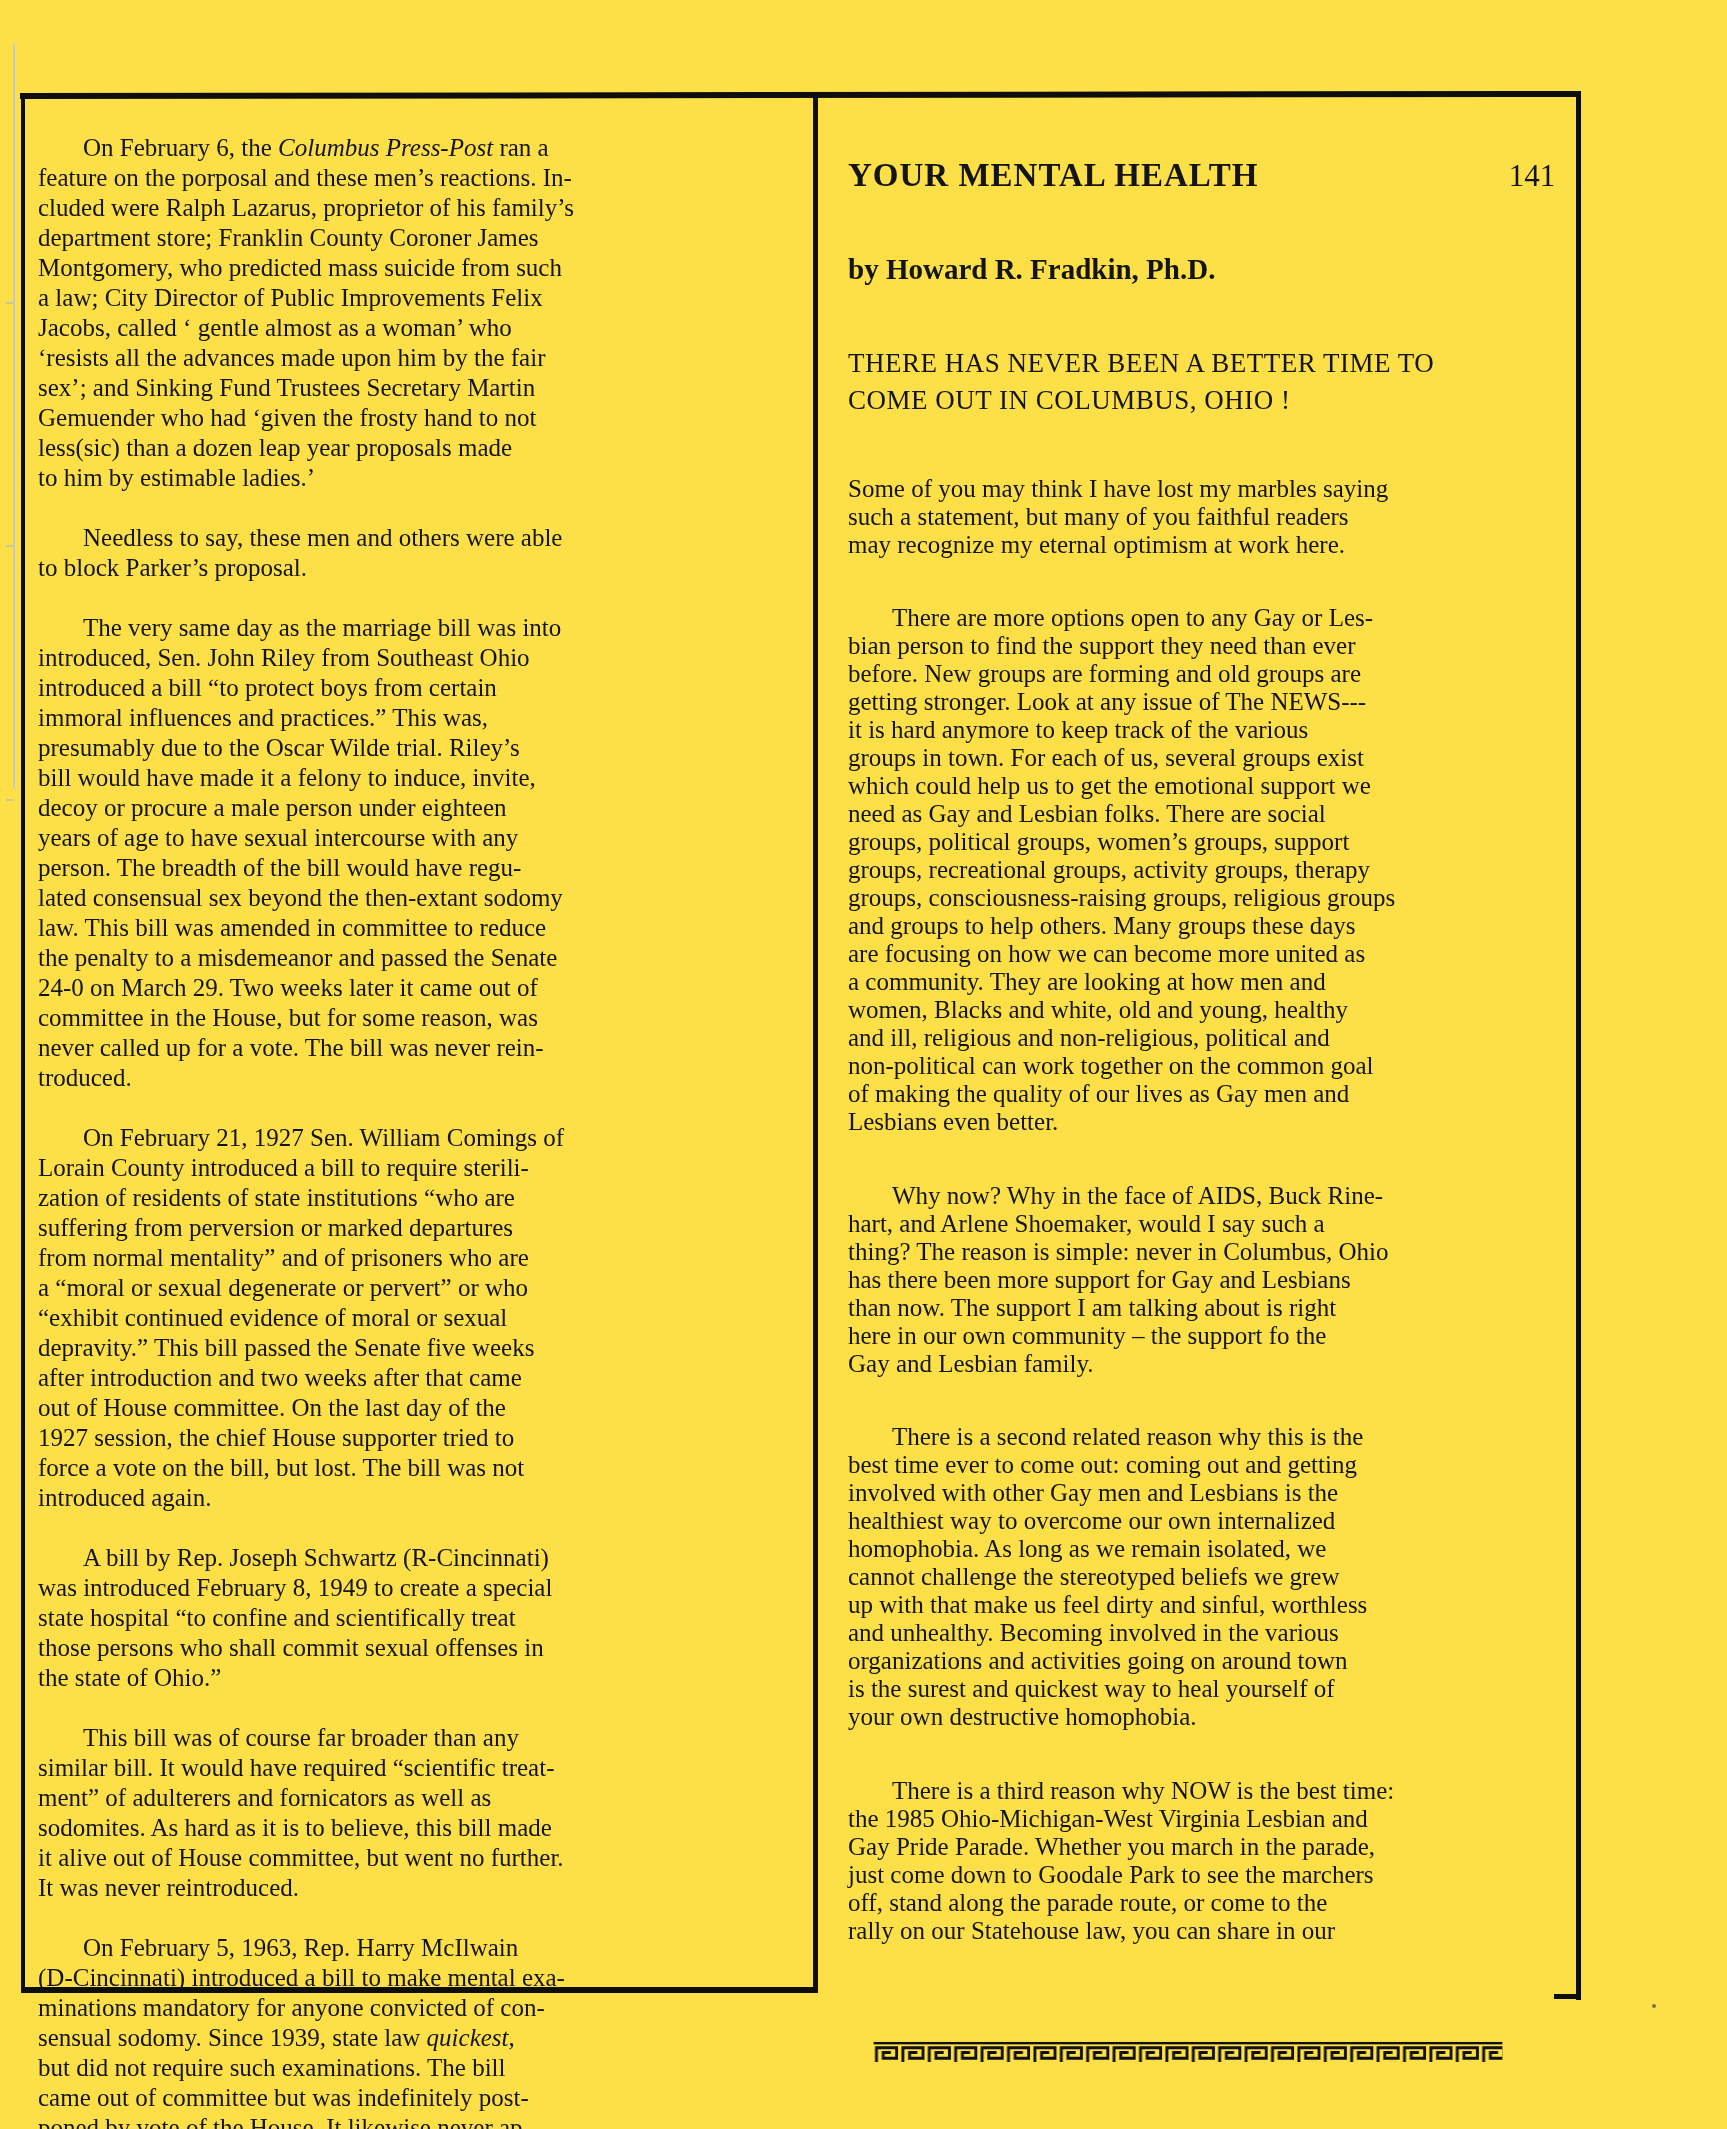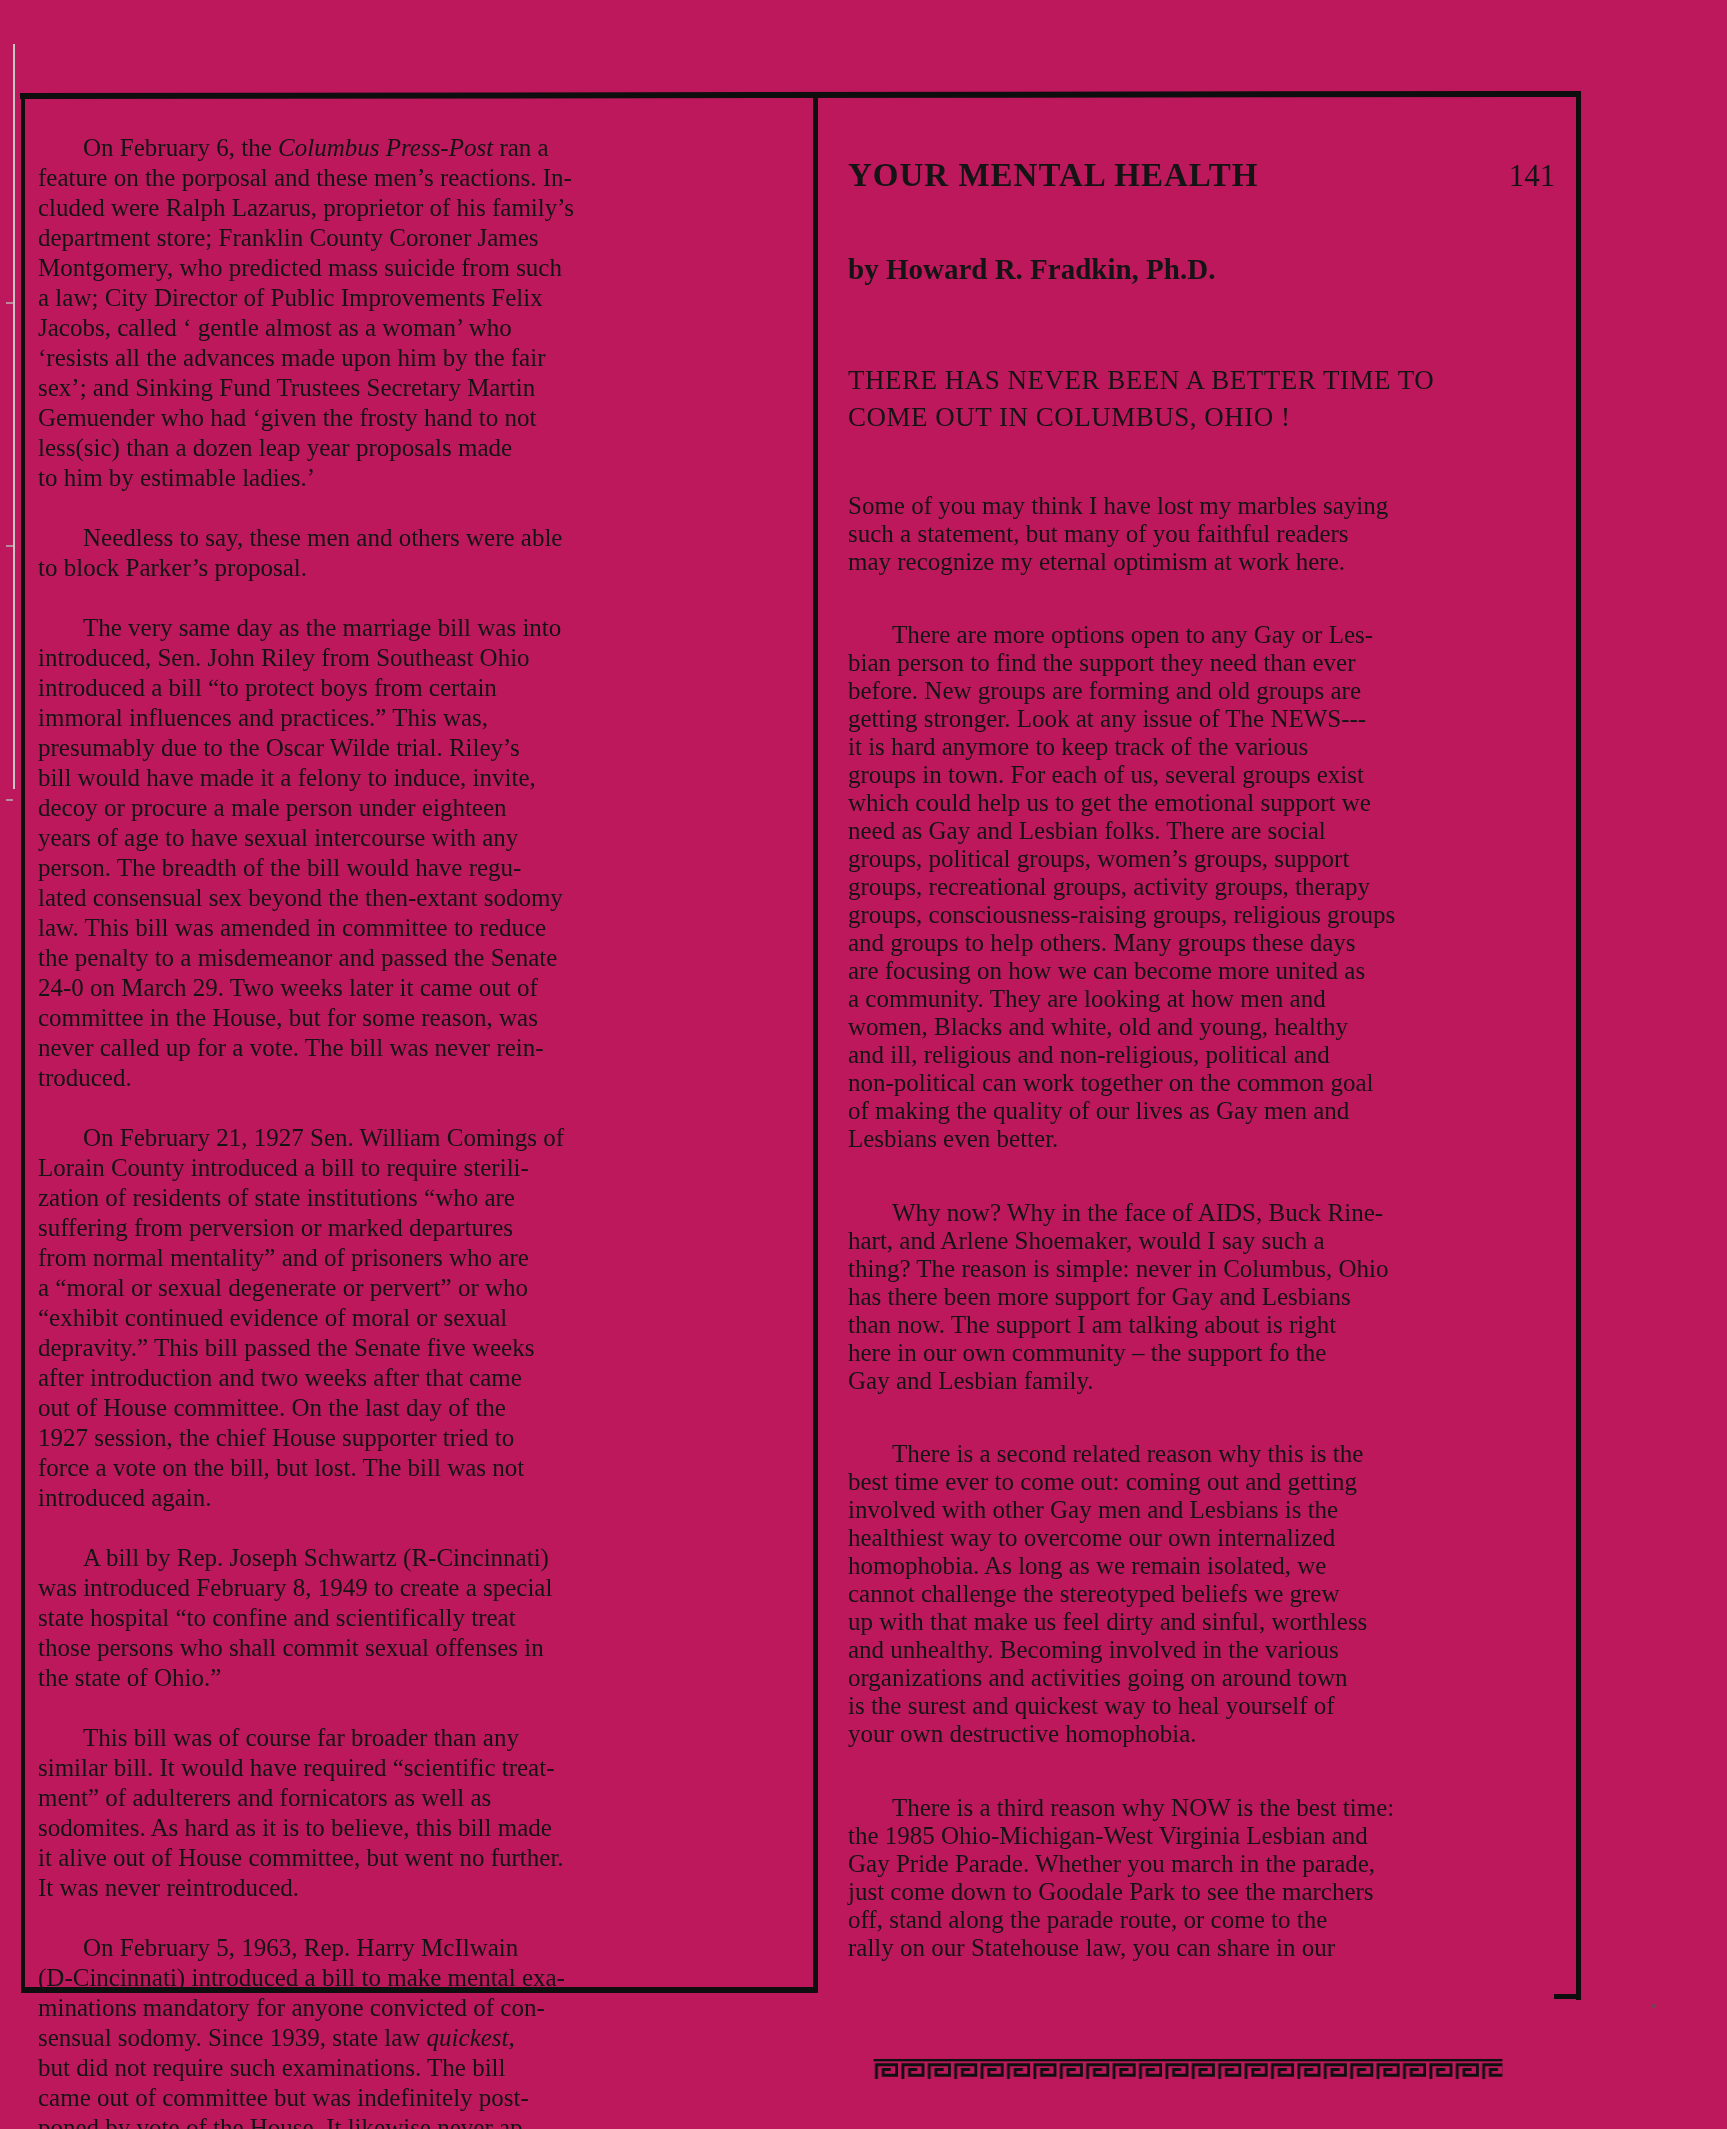--- a/index.html
+++ b/index.html
@@ -1,19 +1,19 @@
 <!DOCTYPE html>
 <html style="font-size:7.8px"><head>
 <meta charset="utf-8">
 <style>
   html,body{margin:0;padding:0;background:#e8e8e4;}
   .page{
     position:relative;
     width:1728px;height:2129px;
-    background:#be185d;
+    background:#fde047;
     font-family:"Liberation Serif", serif;
     color:#141414;
     overflow:hidden;
   }
   
   .top-rule{position:absolute;left:20.4px;top:92px;width:1561px;height:6.3px;background:#0e0e0e;transform:rotate(-0.08deg);}
   .left-box{
     position:absolute;left:21.4px;top:95px;width:797px;height:1898px;
     border-left:4.4px solid #0e0e0e;
     border-right:5.4px solid #0e0e0e;
@@ -37,21 +37,21 @@
   
   .right-col{
     position:absolute;left:848px;top:101px;width:720px;
     font-size:25px;line-height:28px;
     white-space:pre-line;
   }
   .masthead{display:flex;justify-content:space-between;align-items:baseline;white-space:normal;}
   .rc-title{font-size:33px;font-weight:bold;letter-spacing:1px;line-height:36px;text-align:right;}
   .rc-pageno{font-size:31px;line-height:36px;padding-right:12.7px;}
   .rc-byline{text-align:left;padding-right:28px;font-size:29px;font-weight:bold;line-height:34px;margin-top:1.9px;white-space:normal;}
-  .rc-headline{font-size:27px;line-height:37px;letter-spacing:0.5px;margin-top:20px;}
+  .rc-headline{font-size:27px;line-height:37px;letter-spacing:0.5px;margin-top:3px;}
   .right-col p{margin:0 0 17.5px 0;text-indent:44px;}
   .right-col p.noindent{text-indent:0;}
   .right-col p.tight{margin-bottom:6px;}
   .greek-band{display:block;margin:5.8px 0 2.9px 21.4px;}
 </style>
 </head>
 <body>
 
 <div class="page">
 

